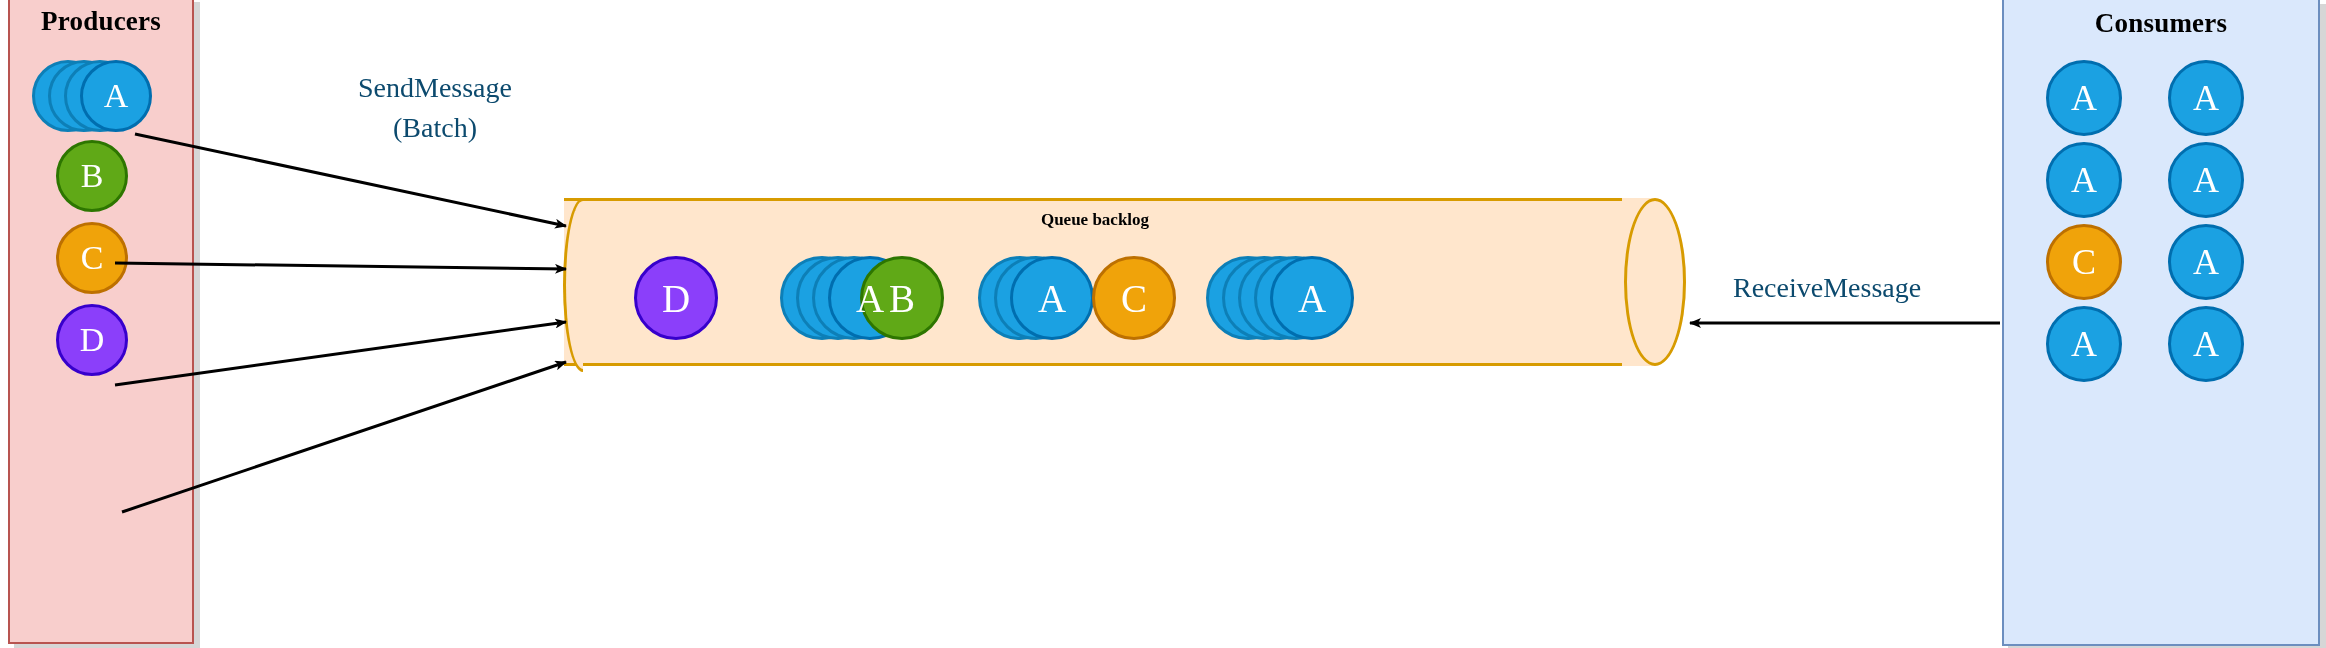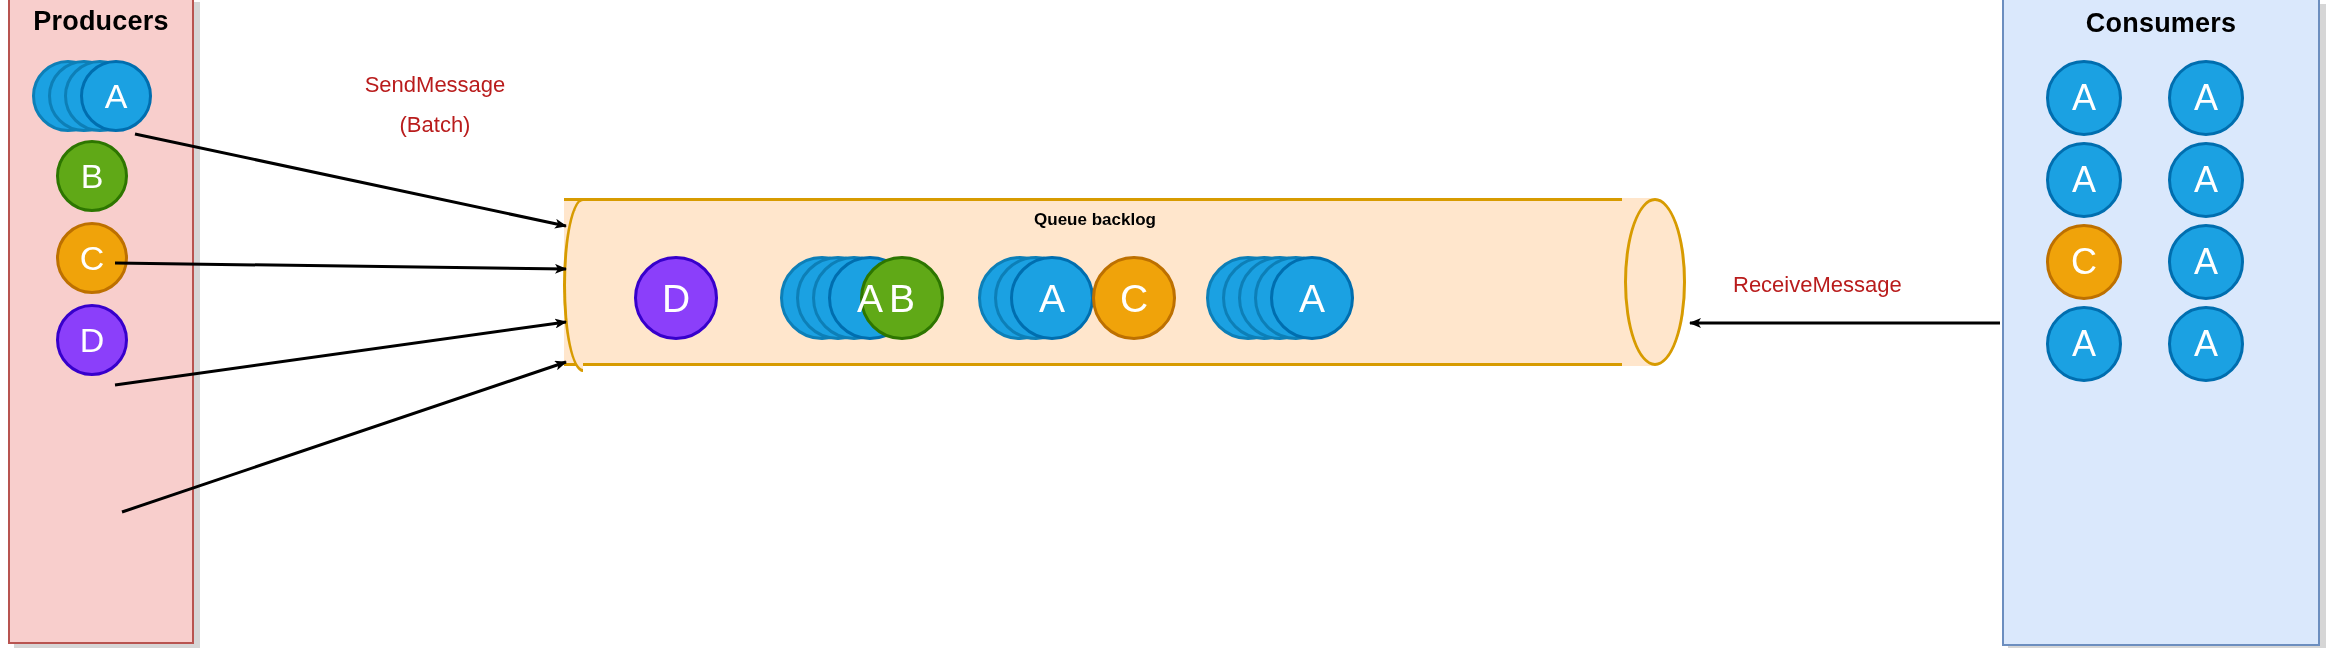--- a/index.html
+++ b/index.html
@@ -1,17 +1,17 @@
 <!DOCTYPE html>
 <html><head>
 <meta charset="utf-8">
 <style>
   html,body{margin:0;padding:0;background:#ffffff;}
   body{width:2326px;height:648px;font-family:"Liberation Sans",sans-serif;overflow:hidden;}
-  #stage{position:relative;width:2326px;height:494px;background:#ffffff;}
+  #stage{position:relative;width:2326px;height:494px;background:#ffffff;font-family:Liberation Serif, serif;}
 
   .panel{position:absolute;box-sizing:border-box;}
   .panel-title{
     position:absolute;left:0;right:0;top:8px;text-align:center;
     font-weight:bold;font-size:27px;color:#000000;letter-spacing:.2px;
   }
 
   #producers-panel{
     left:8px;top:-4px;width:186px;height:648px;
     background:#f8cecc;border:2px solid #b85450;
@@ -63,21 +63,21 @@
     background:rgba(0,0,0,.16);border-radius:0 50% 50% 0/0 50% 50% 0;z-index:-1;
   }
   #queue-title{
     position:absolute;left:0;right:60px;top:12px;text-align:center;
     font-weight:bold;font-size:17px;color:#000;z-index:6;
   }
   #queue-items{position:absolute;left:0;top:0;width:1122px;height:168px;z-index:4;}
 
   
   svg#wires{position:absolute;left:0;top:0;width:2326px;height:648px;pointer-events:none;}
-  .edge-label{position:absolute;font-size:22px;color:#b91c1c;white-space:nowrap;}
+  .edge-label{position:absolute;font-size:28px;color:#0c4a6e;white-space:nowrap;}
 </style>
 </head>
 <body>
 
 <div id="stage">
 
   <div class="panel" id="producers-panel">
     <div class="panel-title">Producers</div>
     <div id="producers-items" style="position: absolute; left: 0px; top: 0px; width: 186px; height: 648px;">
         <div style="position: absolute; left: 70px; top: 62px; width: 72px; height: 72px;">

